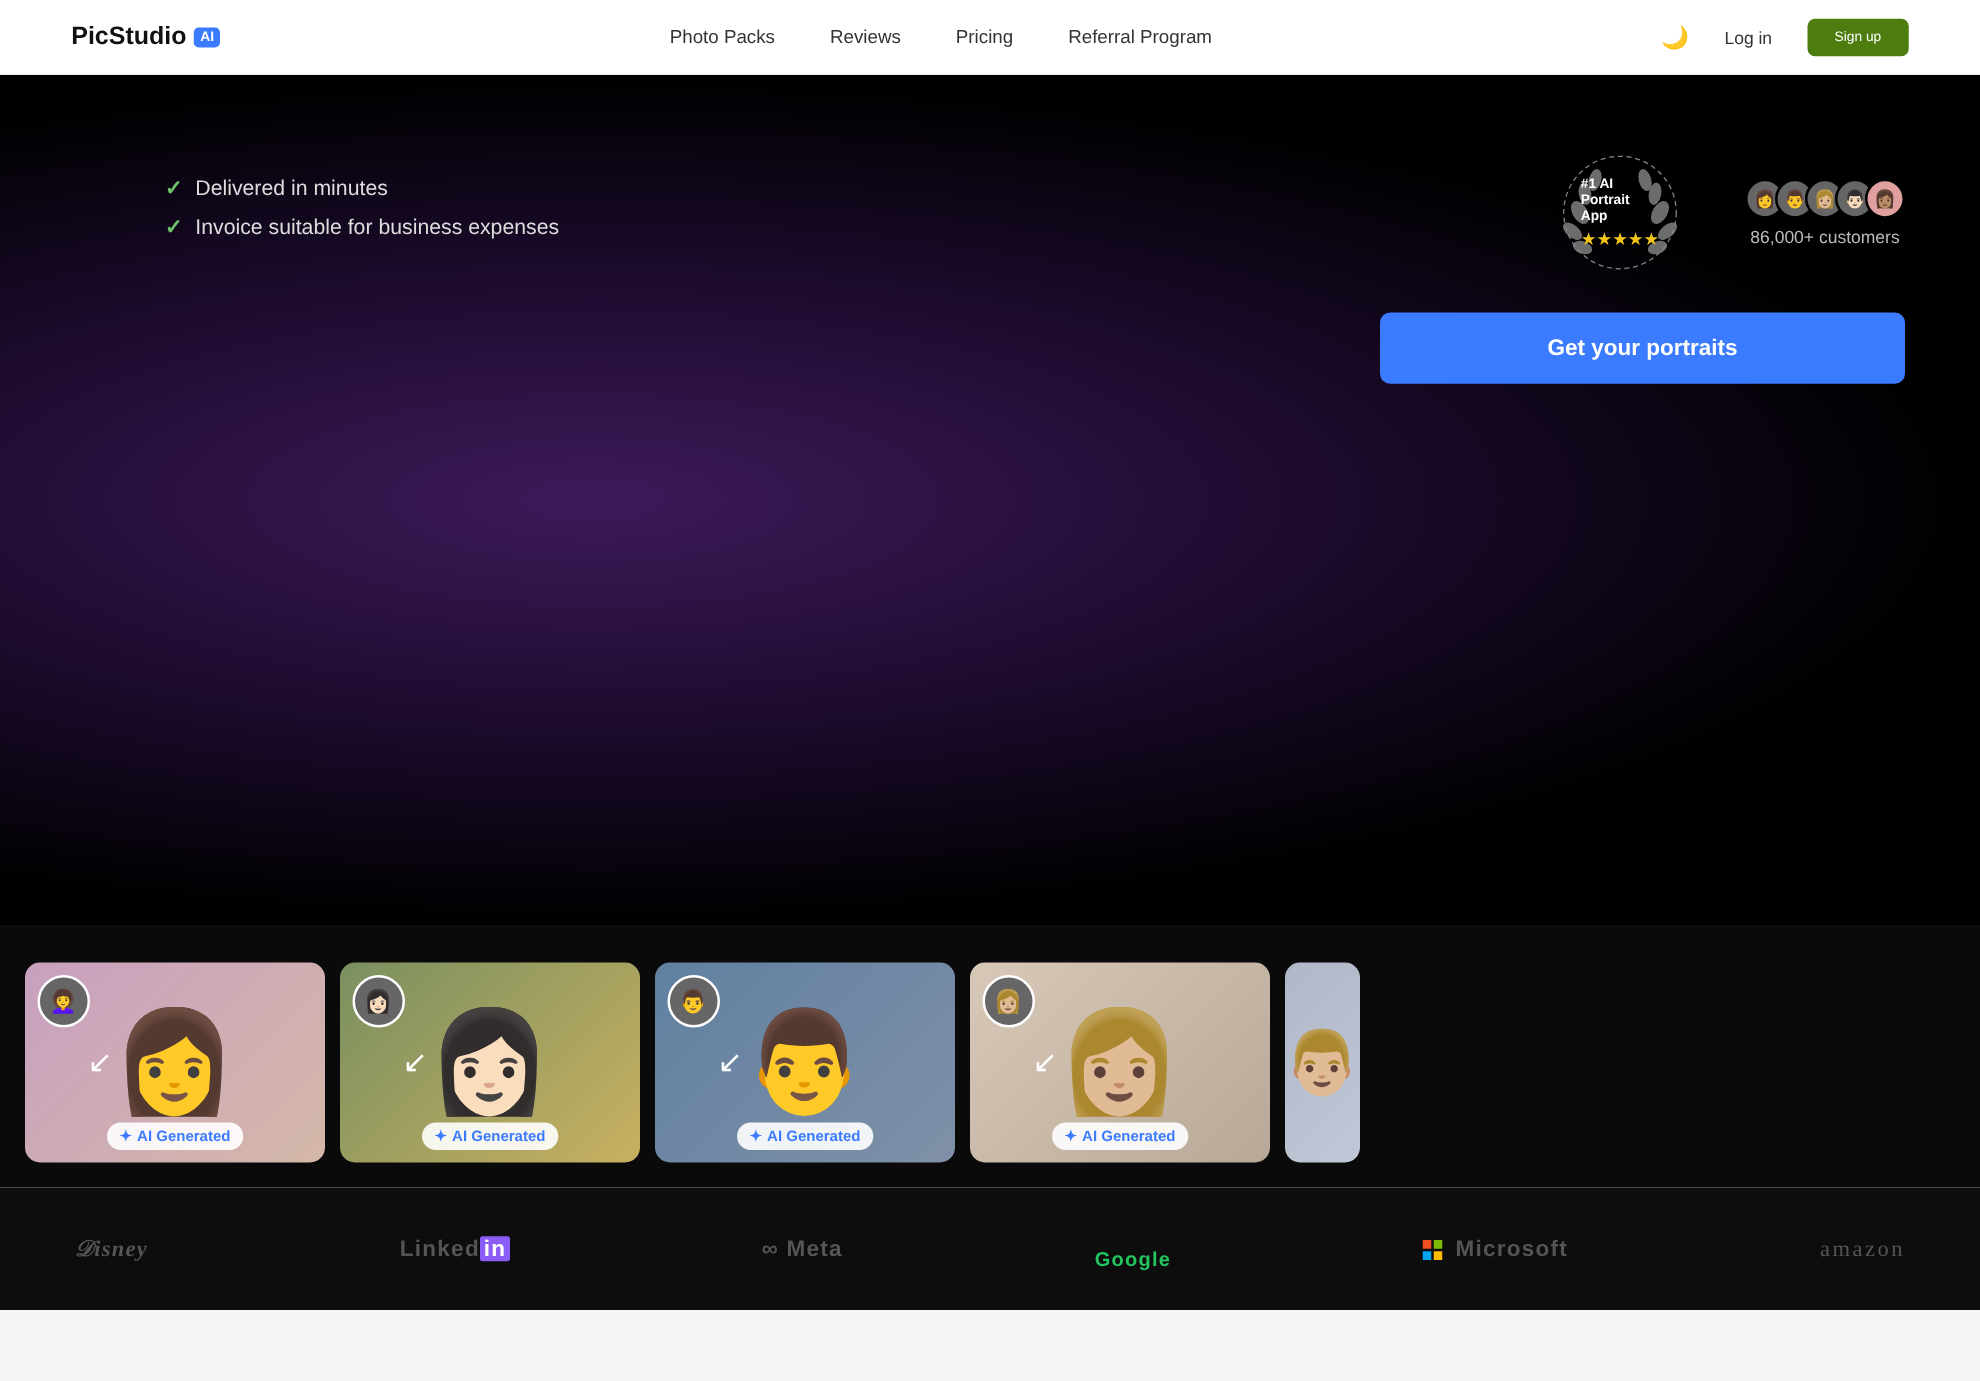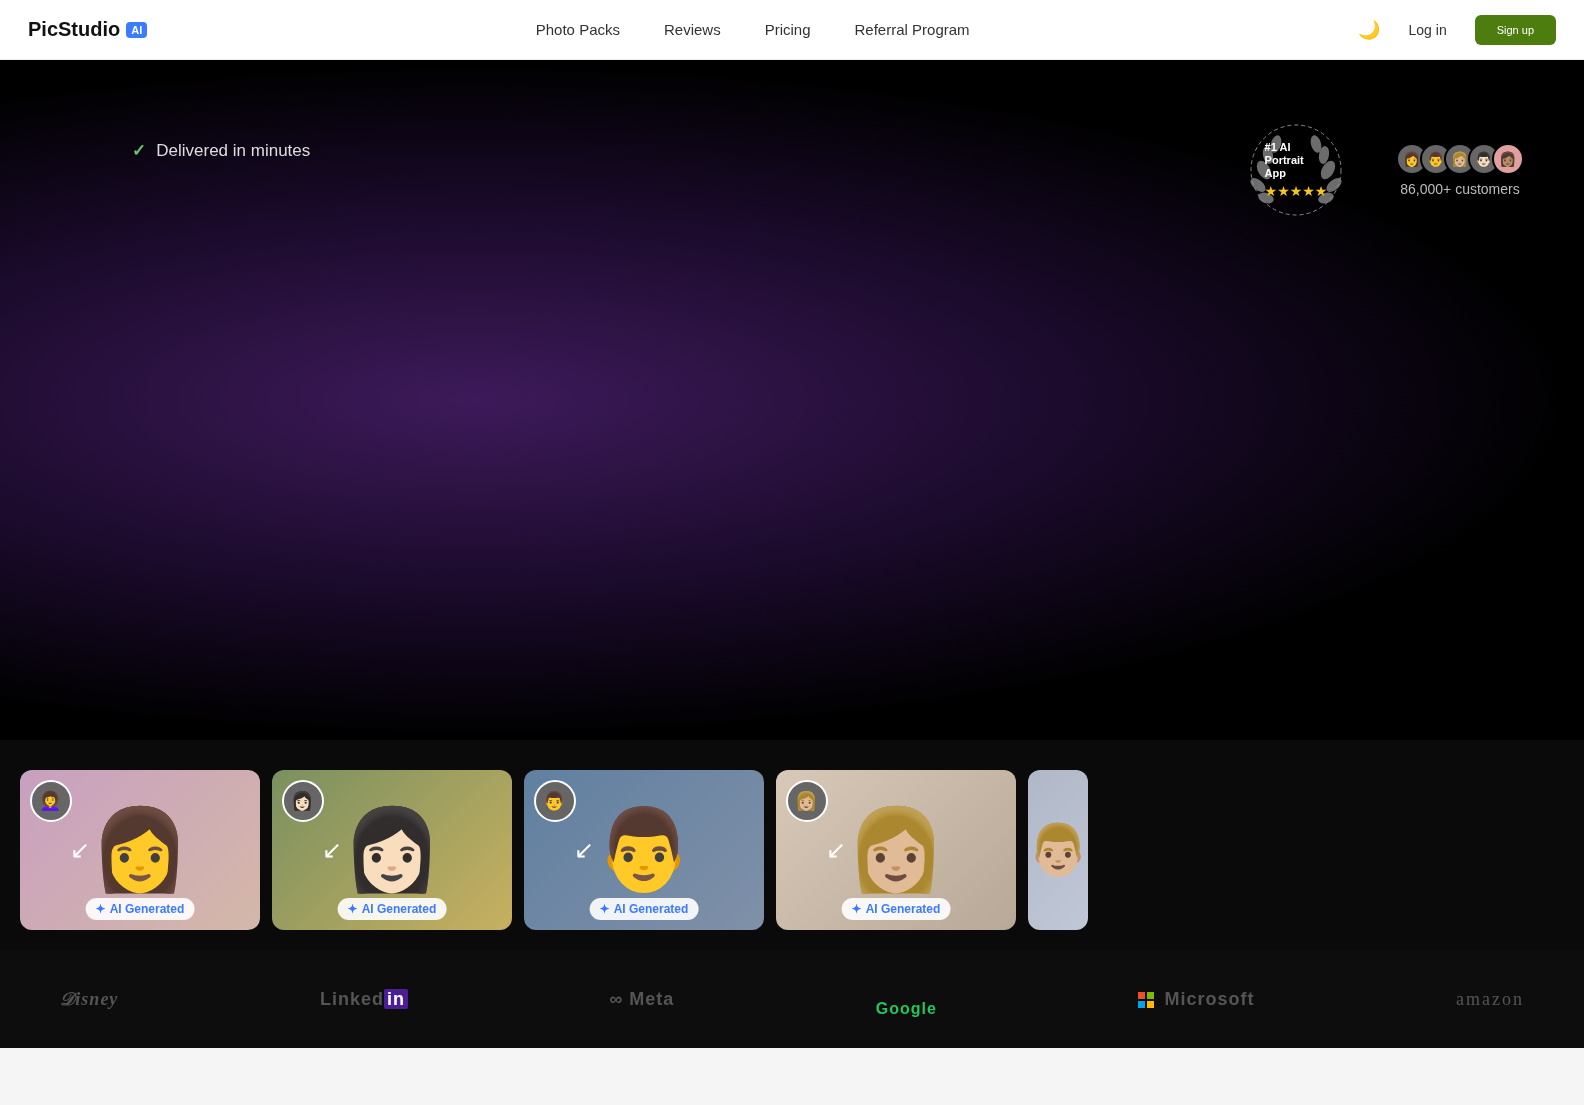--- a/index.html
+++ b/index.html
@@ -2,21 +2,21 @@
 <html><head>
   <meta charset="utf-8">
   <style>
     * { margin: 0; padding: 0; box-sizing: border-box; }
     body { font-family: -apple-system, BlinkMacSystemFont, 'Segoe UI', sans-serif; background: #fff; overflow-x: hidden; }
 
     
     nav {
       position: fixed; top: 0; left: 0; right: 0; z-index: 100;
       display: flex; align-items: center; justify-content: space-between;
-      padding: 0 28px; height: 60px; background: #fff;
+      padding: 0 57px; height: 60px; background: #fff;
       border-bottom: 1px solid #eee;
     }
     .nav-logo { display: flex; align-items: center; gap: 6px; font-size: 20px; font-weight: 700; color: #111; }
     .nav-logo .ai-badge {
       background: #3b7bff; color: #fff; font-size: 11px; font-weight: 700;
       padding: 2px 5px; border-radius: 4px;
     }
     .nav-links { display: flex; align-items: center; gap: 44px; }
     .nav-links a { text-decoration: none; color: #333; font-size: 15px; }
     .nav-right { display: flex; align-items: center; gap: 16px; }
@@ -130,20 +130,21 @@
     <button class="btn-login">Log in</button>
     <button class="btn-signup">Sign up</button>
   </div>
 </nav>
 
 <section class="hero">
   <div class="hero-content">
     <div class="hero-text-section">
       <ul class="hero-features">
         <li>Delivered in minutes</li>
+        <li>Invoice suitable for business expenses</li>
       </ul>
     </div>
 
     <div class="hero-right">
       <div class="hero-badges">
         <div class="badge-award">
           <div class="award-ring">
 
             <svg width="100" height="100" viewBox="0 0 100 100">
               <circle cx="50" cy="50" r="45" fill="none" stroke="#888" stroke-width="1" stroke-dasharray="4 3"></circle>
@@ -174,20 +175,21 @@
           <div class="customer-avatars">
             <div class="customer-avatar">👩</div>
             <div class="customer-avatar">👨</div>
             <div class="customer-avatar">👩🏼</div>
             <div class="customer-avatar">👨🏻</div>
             <div class="customer-avatar" style="background:#e0a0a0;">👩🏽</div>
           </div>
           <span>86,000+ customers</span>
         </div>
       </div>
+      <button class="btn-cta">Get your portraits</button>
     </div>
   </div>
 </section>
 
 <div class="photo-strip">
   <div class="photo-strip-inner">
 
     <div class="photo-card" style="background: linear-gradient(135deg, #c8a0c0 0%, #d4b8a8 100%);">
       <div class="photo-card-bg" style="font-size:80px;">👩</div>
       <div class="original-thumb">👩‍🦱</div>
@@ -230,21 +232,21 @@
 
     <div class="photo-card" style="background: linear-gradient(135deg, #b0b8c8 0%, #c0c8d8 100%); width:60px;">
       <div class="photo-card-bg" style="font-size:50px;">👨🏼</div>
     </div>
 
   </div>
 </div>
 
 <div class="brands-bar">
   <span class="brand-logo" style="font-style:italic; font-family:serif;">𝒟isney</span>
-  <span class="brand-logo">Linked<span style="background:#4c1d95;color:#fff;padding:0 3px;border-radius:2px;">in</span></span>
+  <span class="brand-logo">Linked<span style="background:#8b5cf6;color:#fff;padding:0 3px;border-radius:2px;">in</span></span>
   <span class="brand-logo">∞ Meta</span>
   <span class="brand-logo" style="font-size:16px; color:#22c55e;margin-top:20px;">Google</span>
   <span class="brand-logo">
     <svg width="16" height="16" viewBox="0 0 16 16" style="vertical-align:middle;margin-right:4px;">
       <rect x="0" y="0" width="7" height="7" fill="#f25022"></rect>
       <rect x="9" y="0" width="7" height="7" fill="#7fba00"></rect>
       <rect x="0" y="9" width="7" height="7" fill="#00a4ef"></rect>
       <rect x="9" y="9" width="7" height="7" fill="#ffb900"></rect>
     </svg>
     Microsoft

